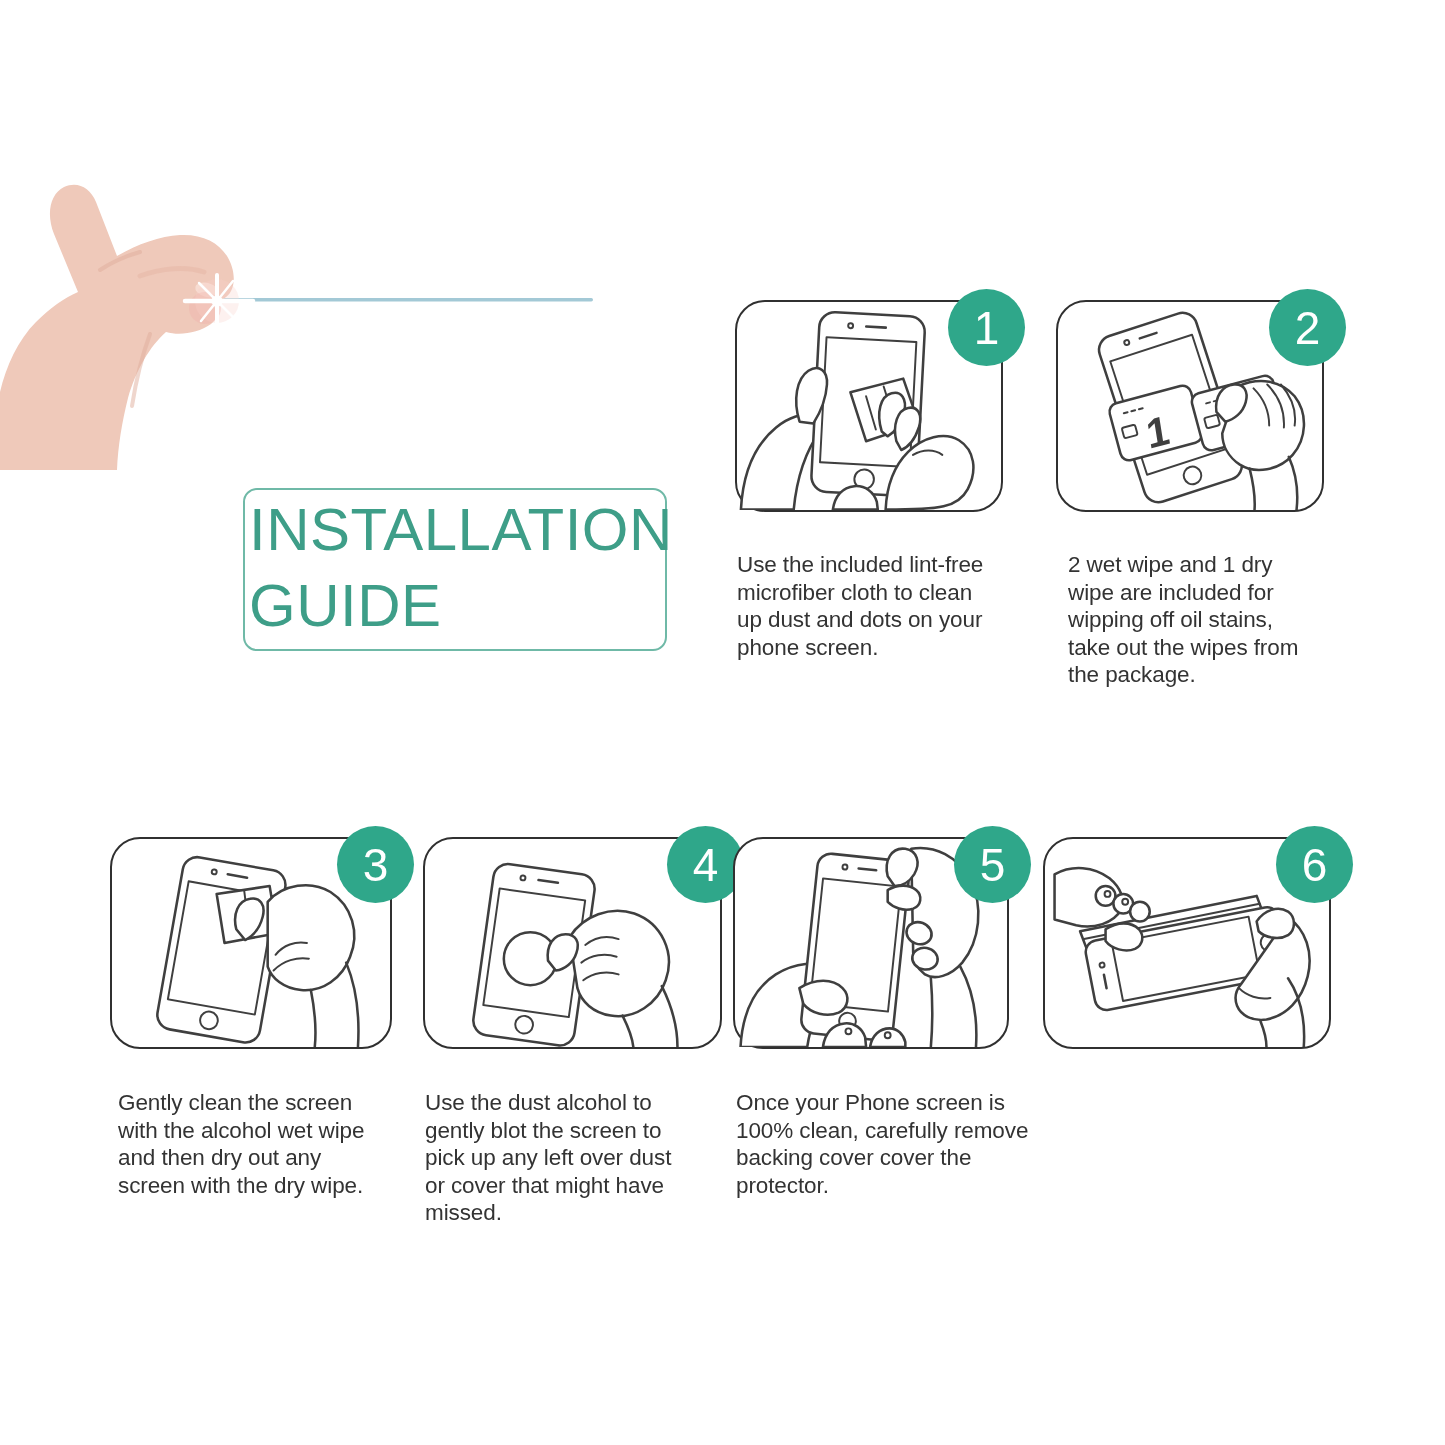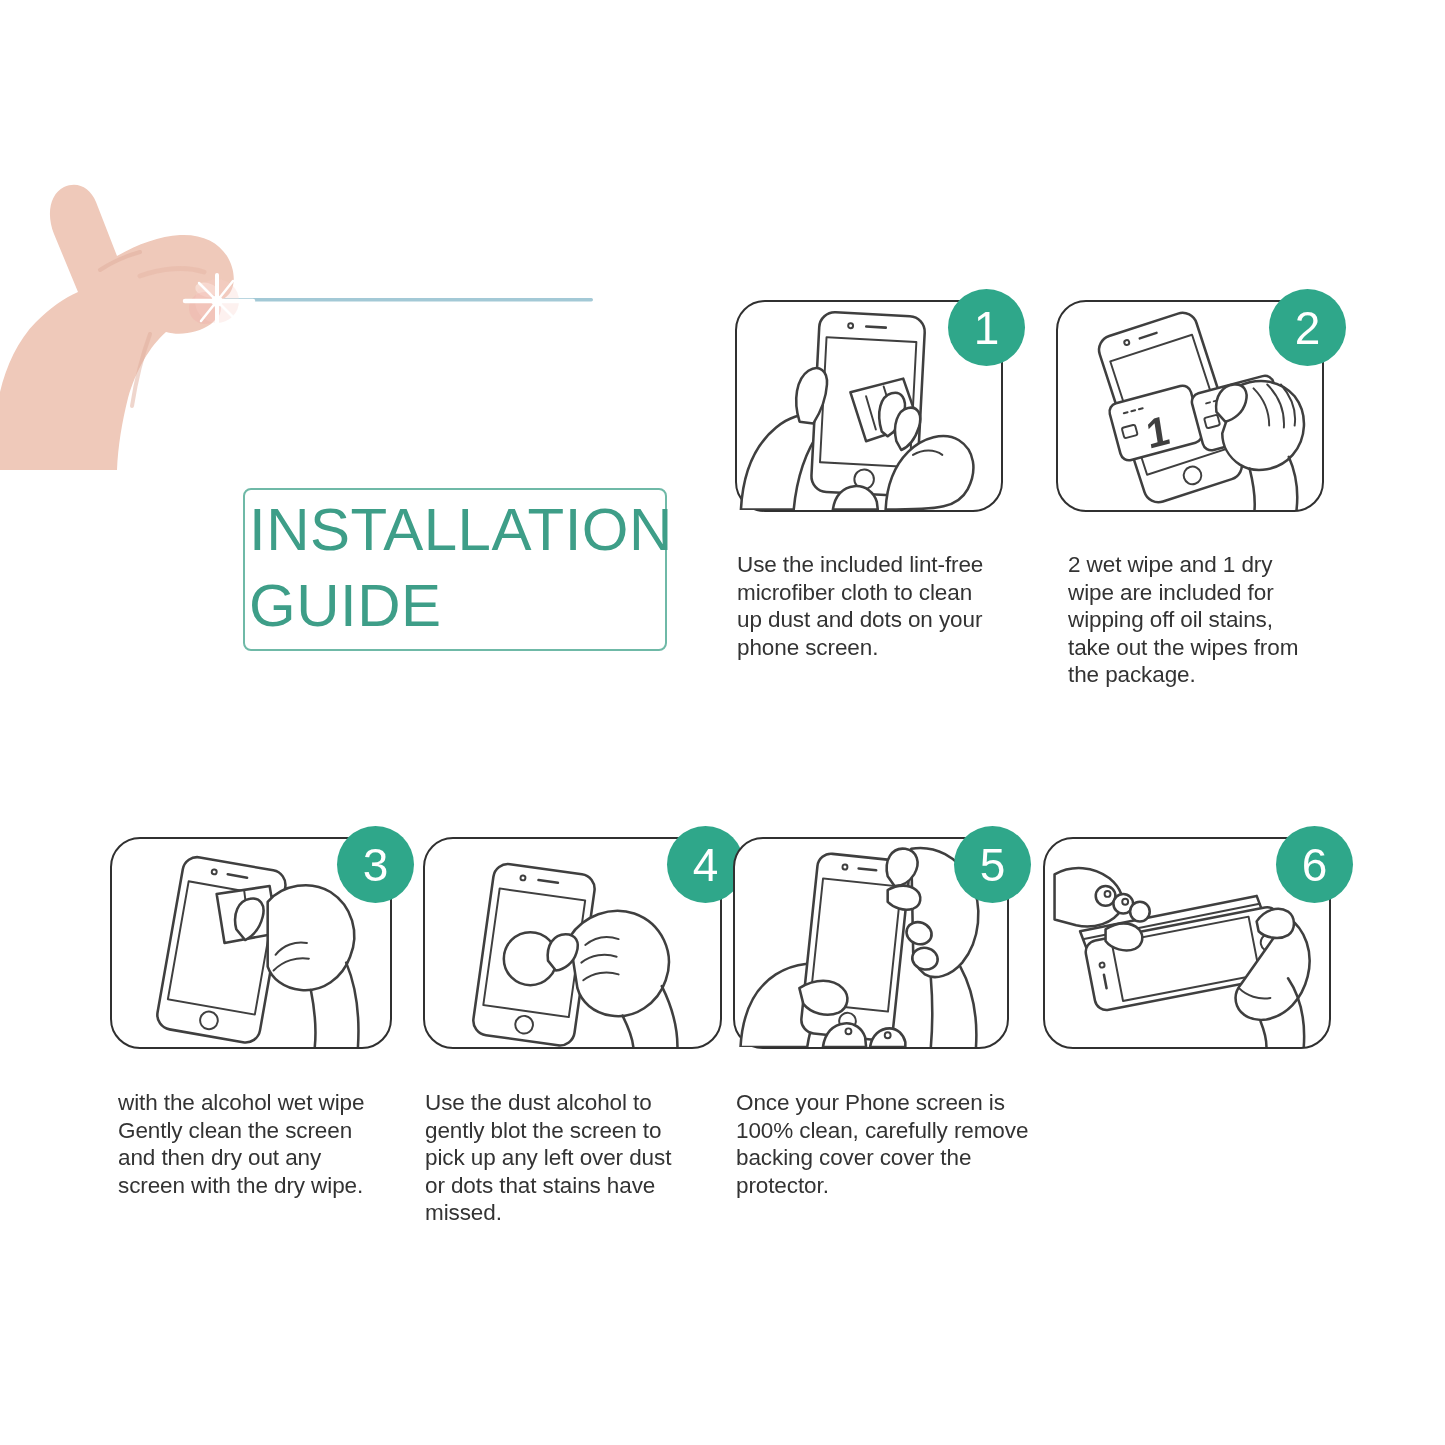--- a/index.html
+++ b/index.html
@@ -8,21 +8,21 @@
     font-family:"Liberation Sans", sans-serif;color:var(--ink);
   }
   .abs{position:absolute;}
 
   
   .hero{left:0;top:130px;width:640px;height:340px;}
 
   
   .title-box{
     left:243px;top:488px;width:424px;height:163px;
-    border:2px solid var(--title_border);border-radius:8px;
+    border:2px solid var(--title_border);border-radius:14px;
     padding:2px 0 0 4px;box-sizing:border-box;white-space:nowrap;overflow:visible;
   }
   .title-line{
     font-size:60px;line-height:76px;font-weight:300;letter-spacing:.5px;
     color:var(--title_green);
   }
 
   
   .ibox{
     border:2.5px solid var(--box_border);border-radius:30px;background:#fff;
@@ -260,30 +260,30 @@
     <div>phone screen.</div>
   </div>
   <div class="abs caption c2">
     <div>2 wet wipe and 1 dry</div>
     <div>wipe are included for</div>
     <div>wipping off oil stains,</div>
     <div>take out the wipes from</div>
     <div>the package.</div>
   </div>
   <div class="abs caption c3">
+    <div>Gently clean the screen</div>
     <div>with the alcohol wet wipe</div>
-    <div>Gently clean the screen</div>
     <div>and then dry out any</div>
     <div>screen with the dry wipe.</div>
   </div>
   <div class="abs caption c4">
     <div>Use the dust alcohol to</div>
     <div>gently blot the screen to</div>
     <div>pick up any left over dust</div>
-    <div>or dots that stains have</div>
+    <div>or cover that might have</div>
     <div>missed.</div>
   </div>
   <div class="abs caption c5">
     <div>Once your Phone screen is</div>
     <div>100% clean, carefully remove</div>
     <div>backing cover cover the</div>
     <div>protector.</div>
   </div>
 
 </div>

